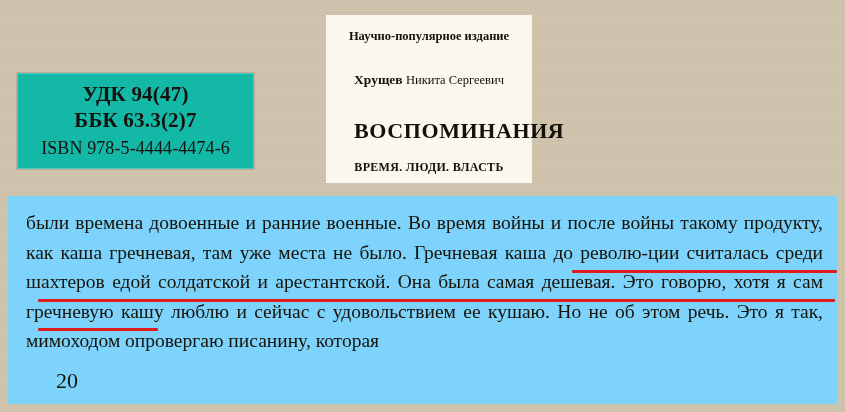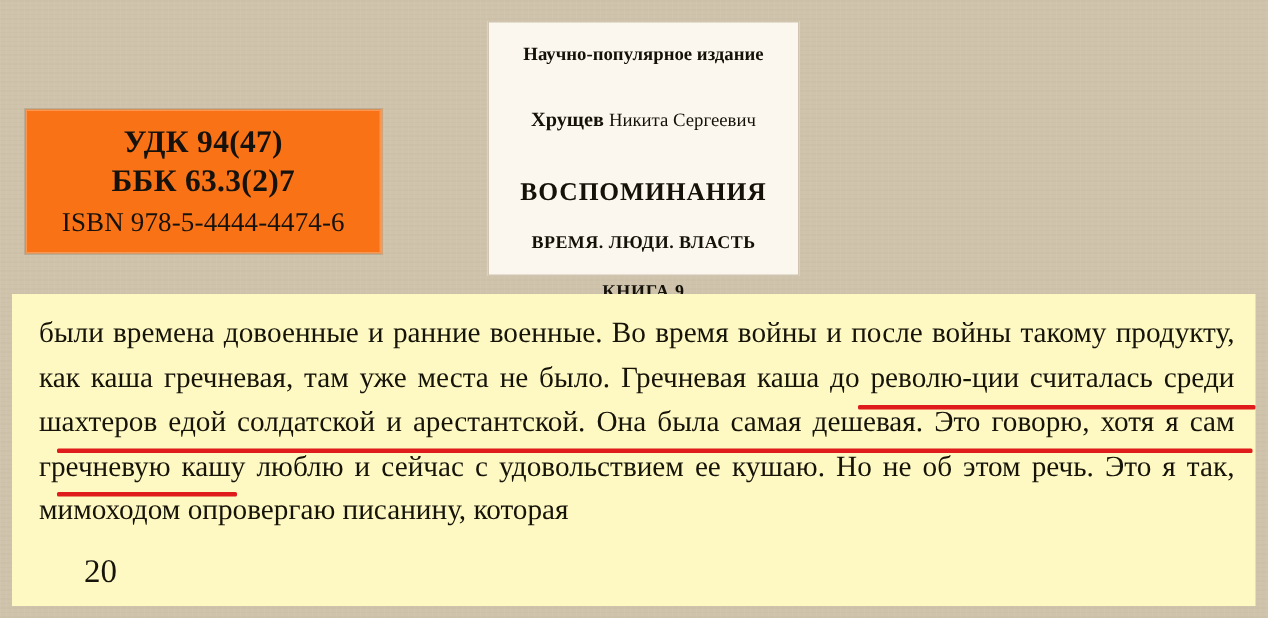--- a/index.html
+++ b/index.html
@@ -40,21 +40,21 @@
       repeating-linear-gradient(90deg, rgba(255,252,240,0.10) 0 1px, transparent 1px 4px);
   }
 
   
   .codes-box {
     position: absolute;
     left: 16px;
     top: 72px;
     width: 237px;
     height: 96px;
-    background: #f97316;
+    background: #14b8a6;
     border: 1px solid #b9ad95;
     box-shadow: 0 0 0 1px rgba(255,255,255,0.25) inset;
     display: flex;
     flex-direction: column;
     align-items: center;
     justify-content: center;
     gap: 2px;
   }
   .codes-box .udk,
   .codes-box .bbk {
@@ -96,45 +96,46 @@
   .tb-author {
     font-size: 13.5px;
     font-weight: bold;
     margin-bottom: 28px;
   }
   .tb-author .given {
     font-weight: normal;
     font-size: 12.5px;
   }
   .tb-title {
-    font-size: 17px;
+    font-size: 22px;
     font-weight: bold;
     letter-spacing: 0.6px;
     margin-bottom: 16px;
+    margin-left: 28px;
   }
   .tb-sub {
     font-size: 12px;
     font-weight: bold;
     letter-spacing: 0.3px;
     margin-bottom: 18px;
   }
   .tb-book {
     font-size: 12px;
     font-weight: bold;
     letter-spacing: 0.5px;
   }
 
   
   .text-strip {
     position: absolute;
     left: 8px;
     top: 196px;
     width: 829px;
     height: 208px;
-    background: #fef9c3;
+    background: #7dd3fc;
     border: 1px solid #cabf a9;
     border-color: #c6bba4;
     box-sizing: border-box;
     padding: 12px 14px 0 18px;
   }
   .body-text {
     font-size: 19.5px;
     line-height: 29.5px;
     color: #161309;
     text-align: justify;

